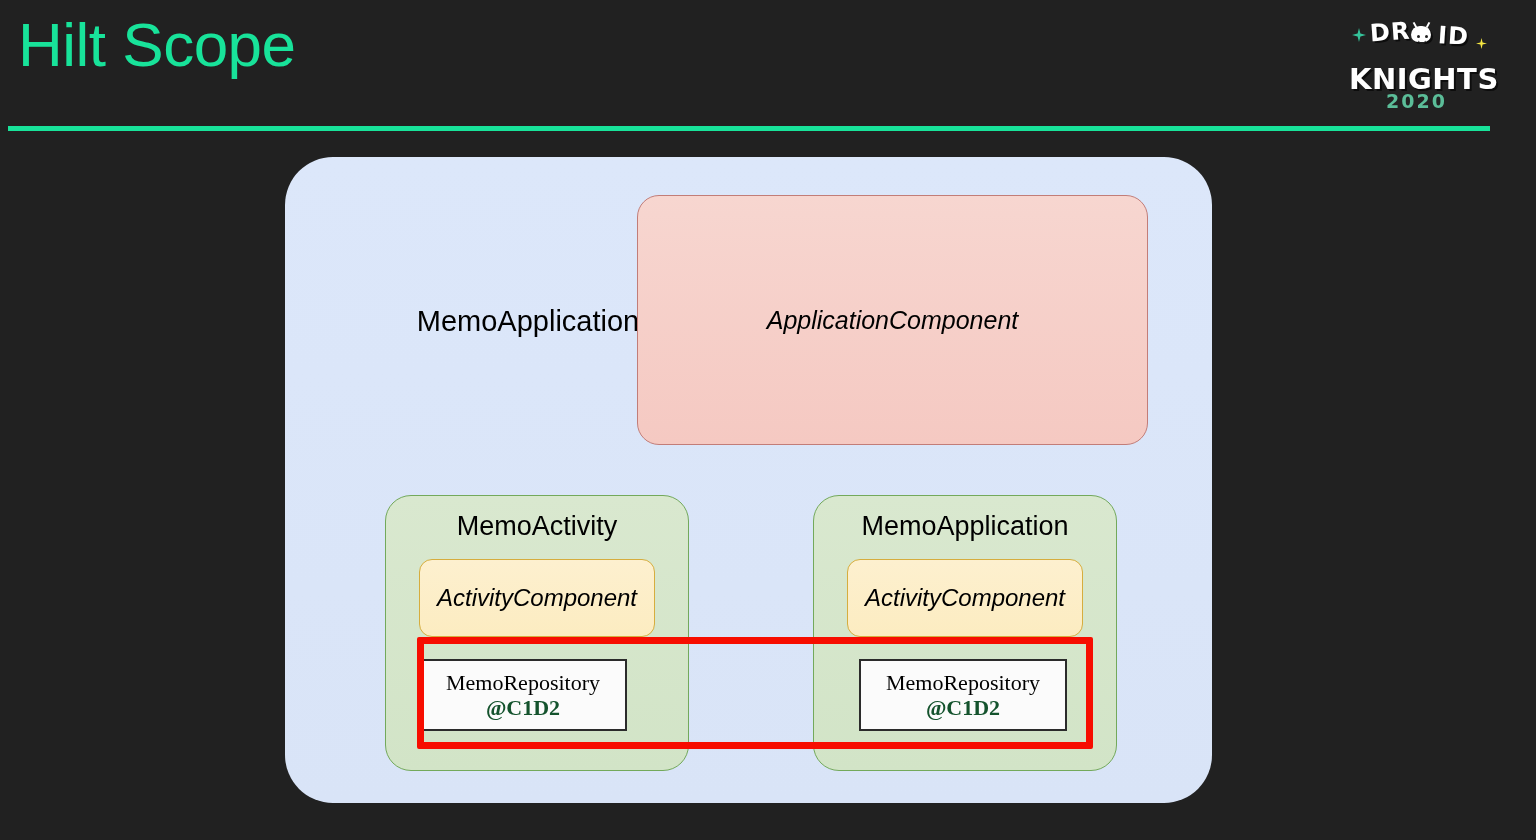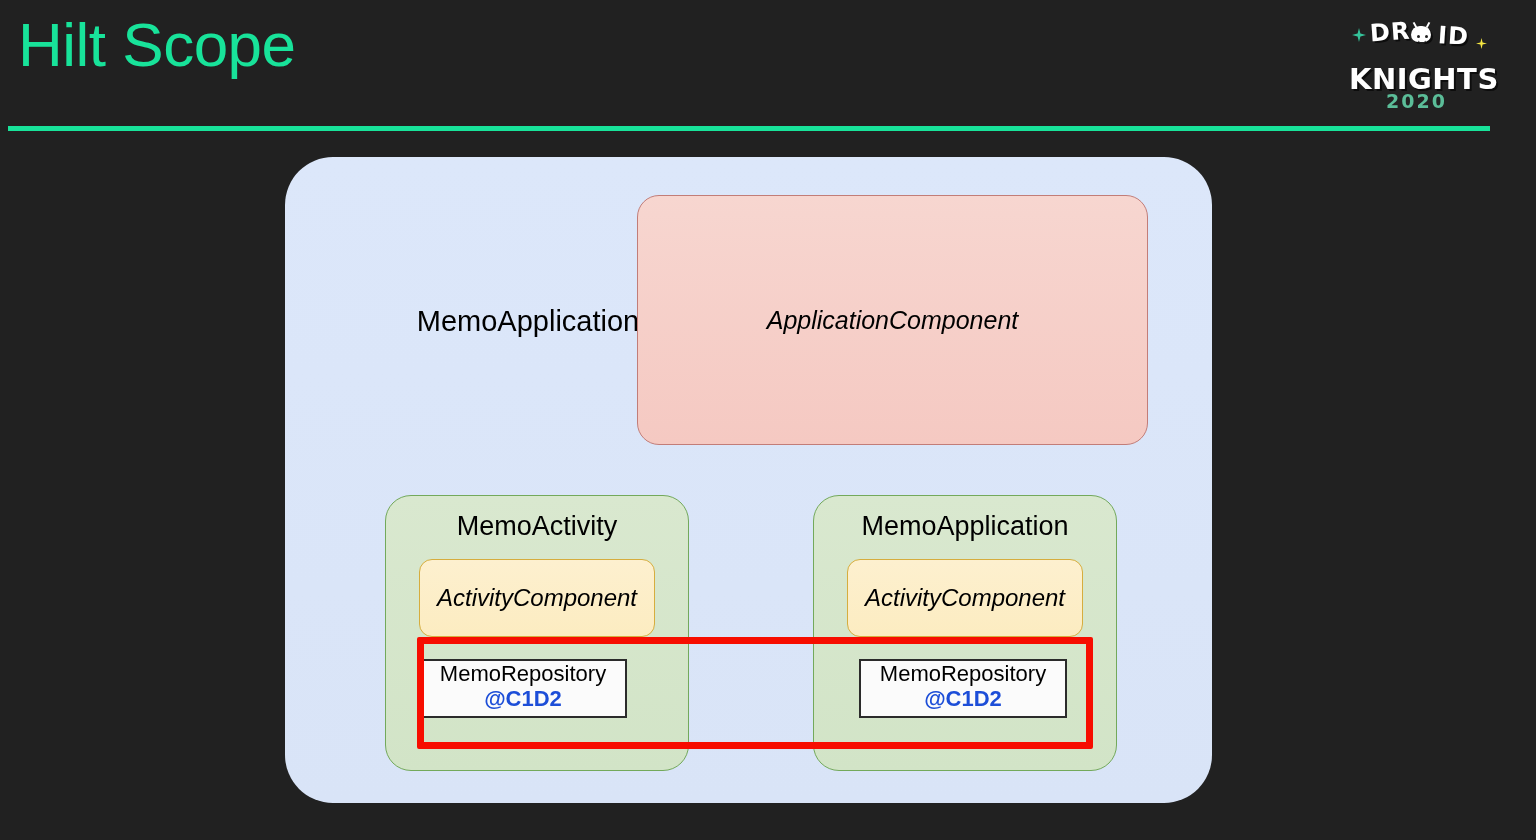--- a/index.html
+++ b/index.html
@@ -225,38 +225,40 @@
     font-size: 24px;
     font-style: italic;
     color: #000000;
   }
 
   .repo-box {
     position: absolute;
     left: 33px;
     top: 163px;
     width: 208px;
-    height: 59px;
+    height: 72px;
     background: #fbfbfb;
     border: 2px solid #2b2b2b;
     box-sizing: border-box;
     display: flex;
     flex-direction: column;
     align-items: center;
+    justify-content: center;
     line-height: 1.15;
+    font-family: Liberation Serif, serif;
   }
   #activity-box-detail .repo-box { left: 45px; }
   .repo-name {
     font-size: 22px;
     color: #000000;
   }
   .repo-scope {
     font-size: 22px;
     font-weight: 700;
-    color: #1d4ed8;
+    color: #14532d;
   }
 
   #scope-highlight {
     position: absolute;
     left: 417px;
     top: 637px;
     width: 676px;
     height: 112px;
     border: 7px solid #f70d00;
     border-radius: 2px;

